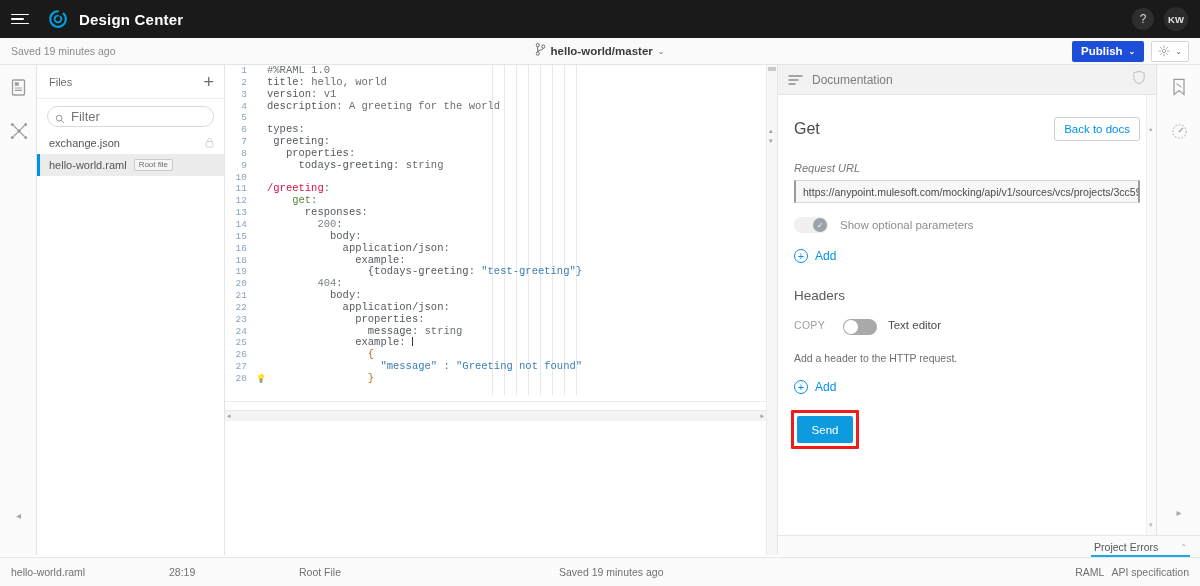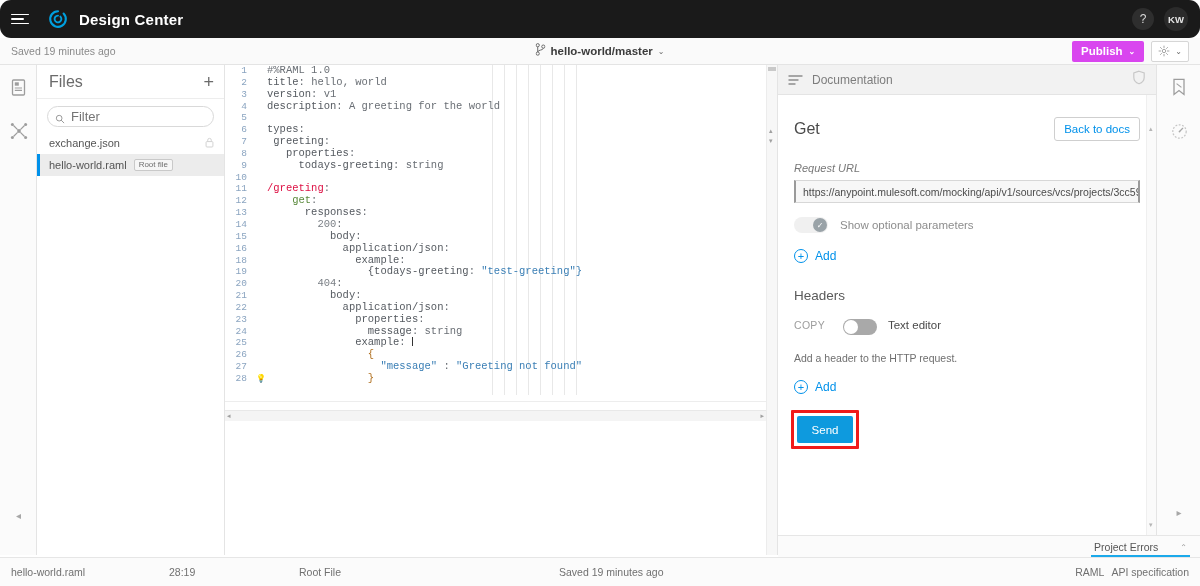--- a/index.html
+++ b/index.html
@@ -7,21 +7,21 @@
     width: 1200px; height: 586px;
     font-family: "Liberation Sans", sans-serif;
     background: #ffffff;
     overflow: hidden;
   }
   #app { position: relative; width: 1200px; height: 586px; }
 
   
   .topbar {
     position: absolute; left: 0; top: 0; width: 1200px; height: 38px;
-    background: #1a1a1a; display: flex; align-items: center; border-radius: 11px;
+    background: #1a1a1a; display: flex; align-items: center;
   }
   .hamburger { margin-left: 11px; width: 20px; height: 16px; cursor: pointer;
     display: flex; flex-direction: column; justify-content: center; gap: 3px; }
   .hamburger i { display: block; height: 1.6px; background: #ffffff; border-radius: 1px; }
   .hamburger i:nth-child(1) { width: 18px; }
   .hamburger i:nth-child(2) { width: 13px; }
   .hamburger i:nth-child(3) { width: 18px; }
   .ms-logo { margin-left: 16px; width: 22px; height: 22px; position: relative; }
   .ms-logo svg { display: block; }
   .app-title {
@@ -48,21 +48,21 @@
   }
   .saved-text { margin-left: 11px; font-size: 10.5px; color: #8a8a8a; }
   .branch {
     position: absolute; left: 50%; transform: translateX(-50%);
     display: flex; align-items: center; gap: 5px; cursor: pointer;
   }
   .branch-label { font-size: 11.5px; color: #3c3c3c; font-weight: bold; }
   .chev { font-size: 8px; color: #6b6b6b; }
   .subbar-right { margin-left: auto; display: flex; align-items: center; gap: 7px; margin-right: 11px; }
   .publish-btn {
-    background: #d946ef; color: #fff; font-size: 11.5px; font-weight: bold;
+    background: #1d4ed8; color: #fff; font-size: 11.5px; font-weight: bold;
     border: none; border-radius: 2px; height: 21px; padding: 0 9px;
     display: flex; align-items: center; gap: 6px; cursor: pointer;
   }
   .publish-btn .chev { color: #ffffff; font-size: 8px; }
   .gear-btn {
     border: 1px solid #d6d6d6; background: #fff; border-radius: 2px; height: 21px;
     padding: 0 6px; display: flex; align-items: center; gap: 5px; cursor: pointer;
   }
   .gear-btn svg { display: block; }
 
@@ -80,21 +80,21 @@
 
   
   .files-panel {
     position: absolute; left: 37px; top: 65px; width: 188px; height: 490px;
     background: #ffffff; border-right: 1px solid #e4e4e4;
   }
   .files-head {
     height: 34px; display: flex; align-items: center; padding: 0 10px 0 12px;
     border-bottom: 1px solid #ededed;
   }
-  .files-title { font-size: 16px; color: #6b6b6b; }
+  .files-title { font-size: 11px; color: #6b6b6b; }
   .files-add { margin-left: auto; font-size: 18px; color: #6b6b6b; cursor: pointer; line-height: 1; font-weight: 300; }
   .filter-wrap { padding: 7px 10px 5px 10px; }
   .filter-input {
     width: 100%; height: 21px; border: 1px solid #d9d9d9; border-radius: 11px;
     font-size: 13px; color: #4a4a4a; padding: 0 9px 0 23px;
     font-family: "Liberation Sans", sans-serif; outline: none; background: #fff;
   }
   .filter-wrap { position: relative; }
   .filter-icon { position: absolute; left: 18px; top: 11px; pointer-events: none; }
   .file-row {

